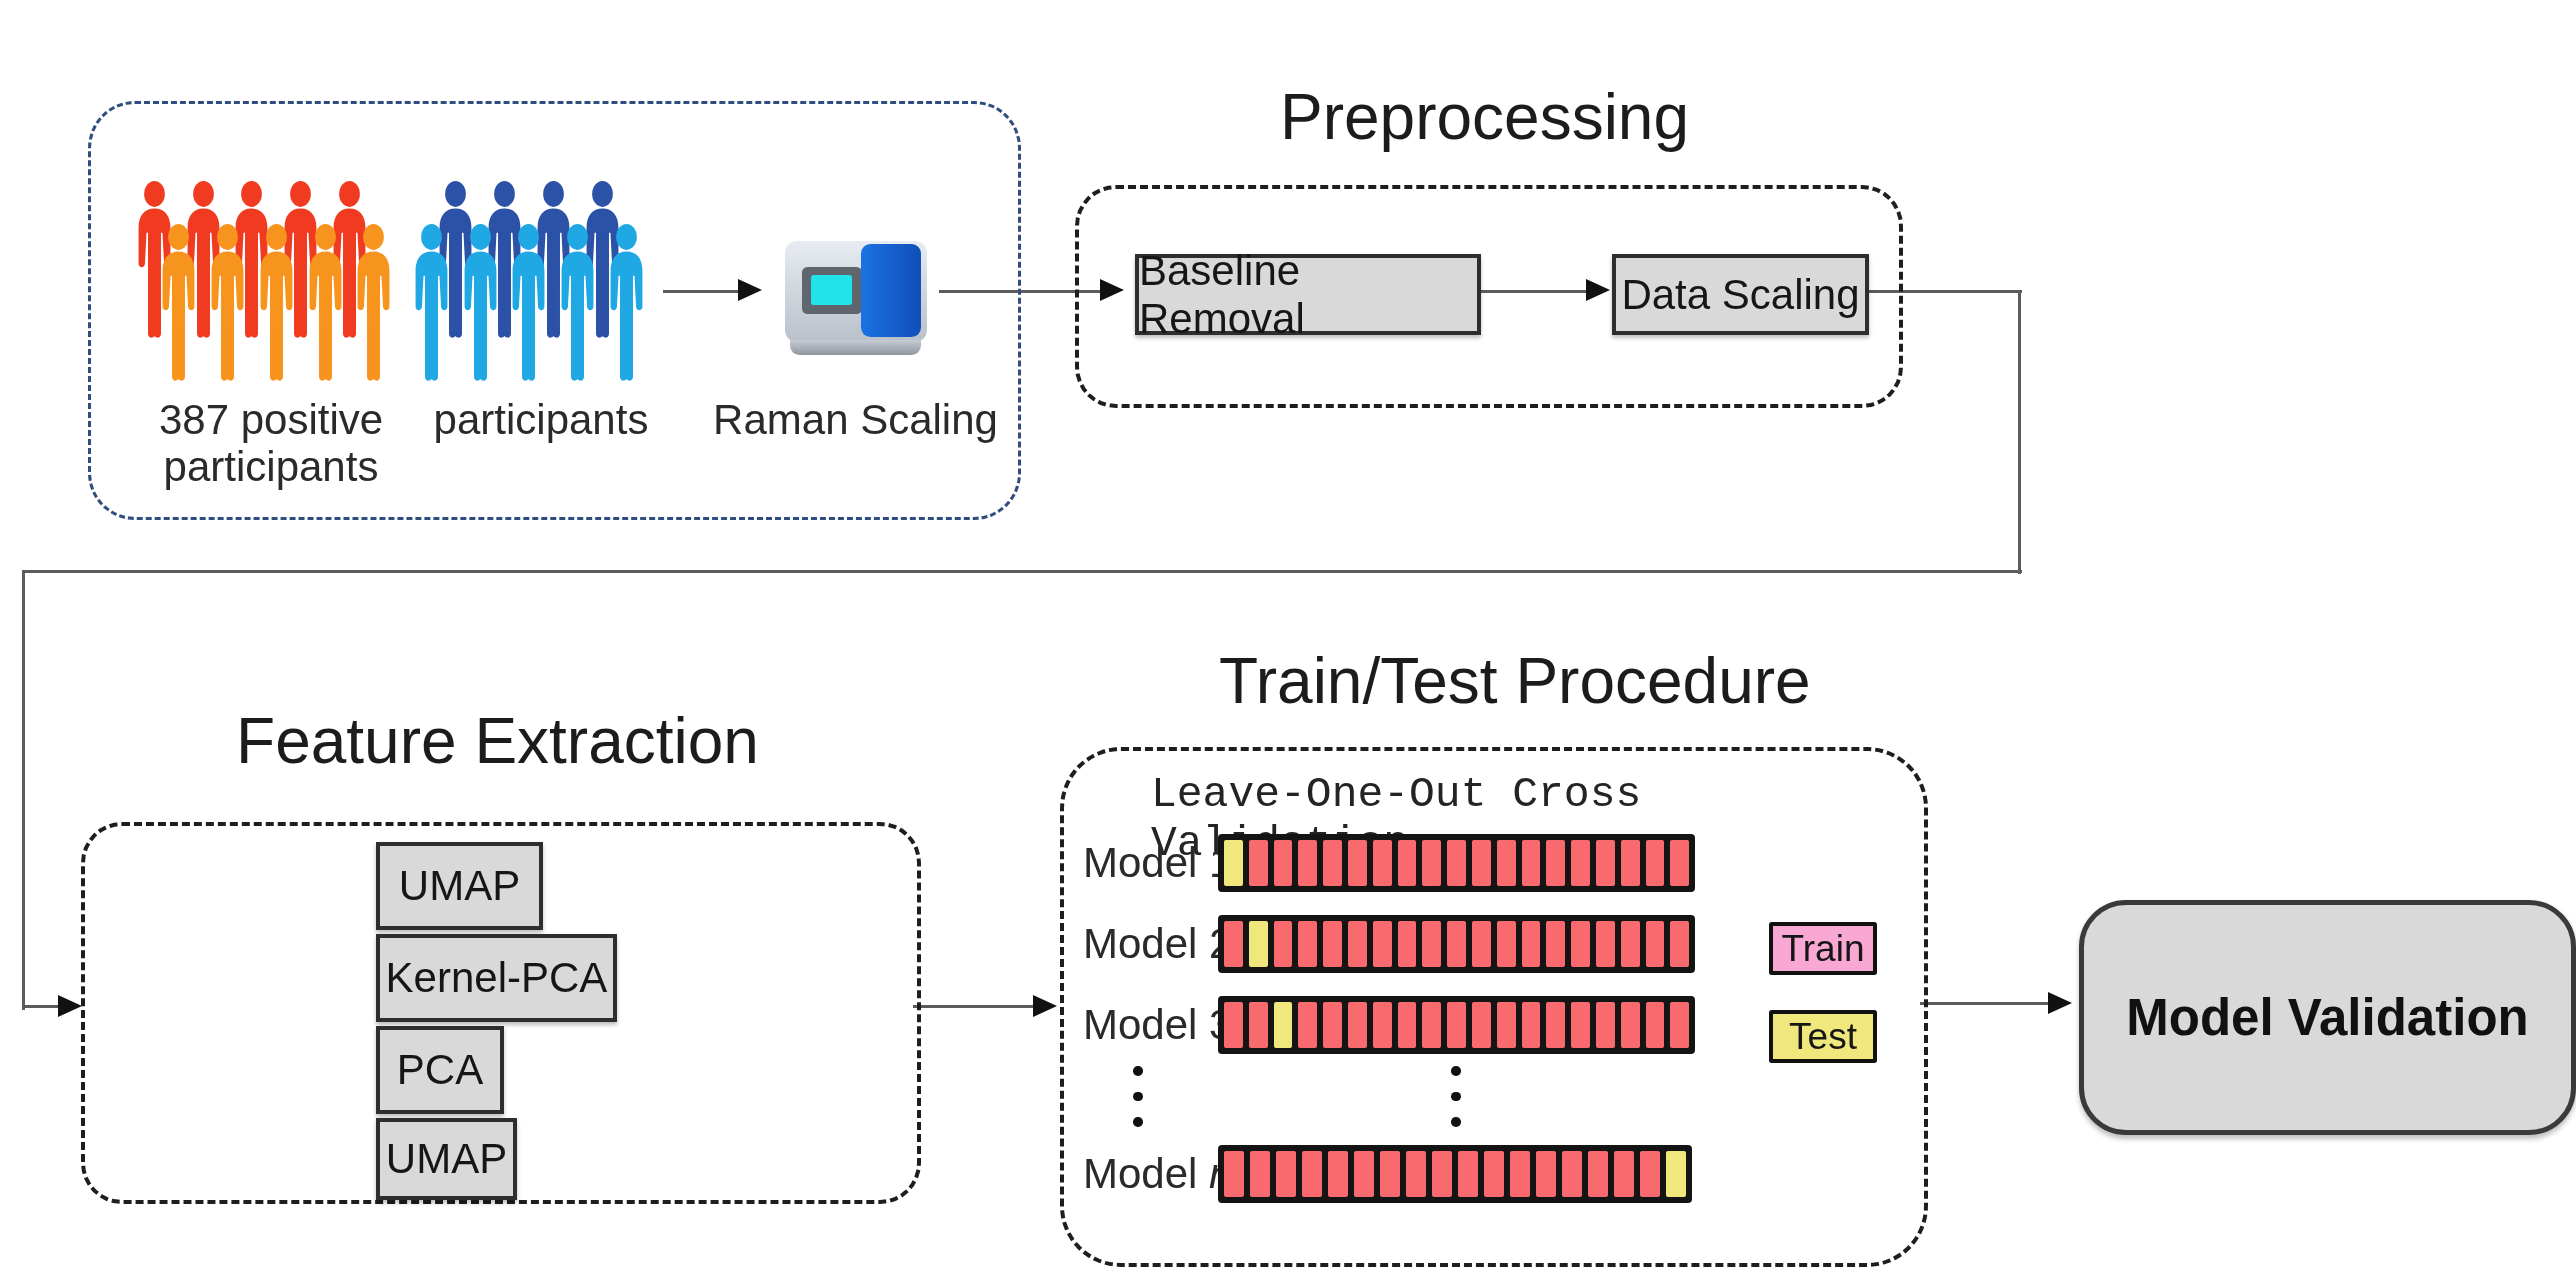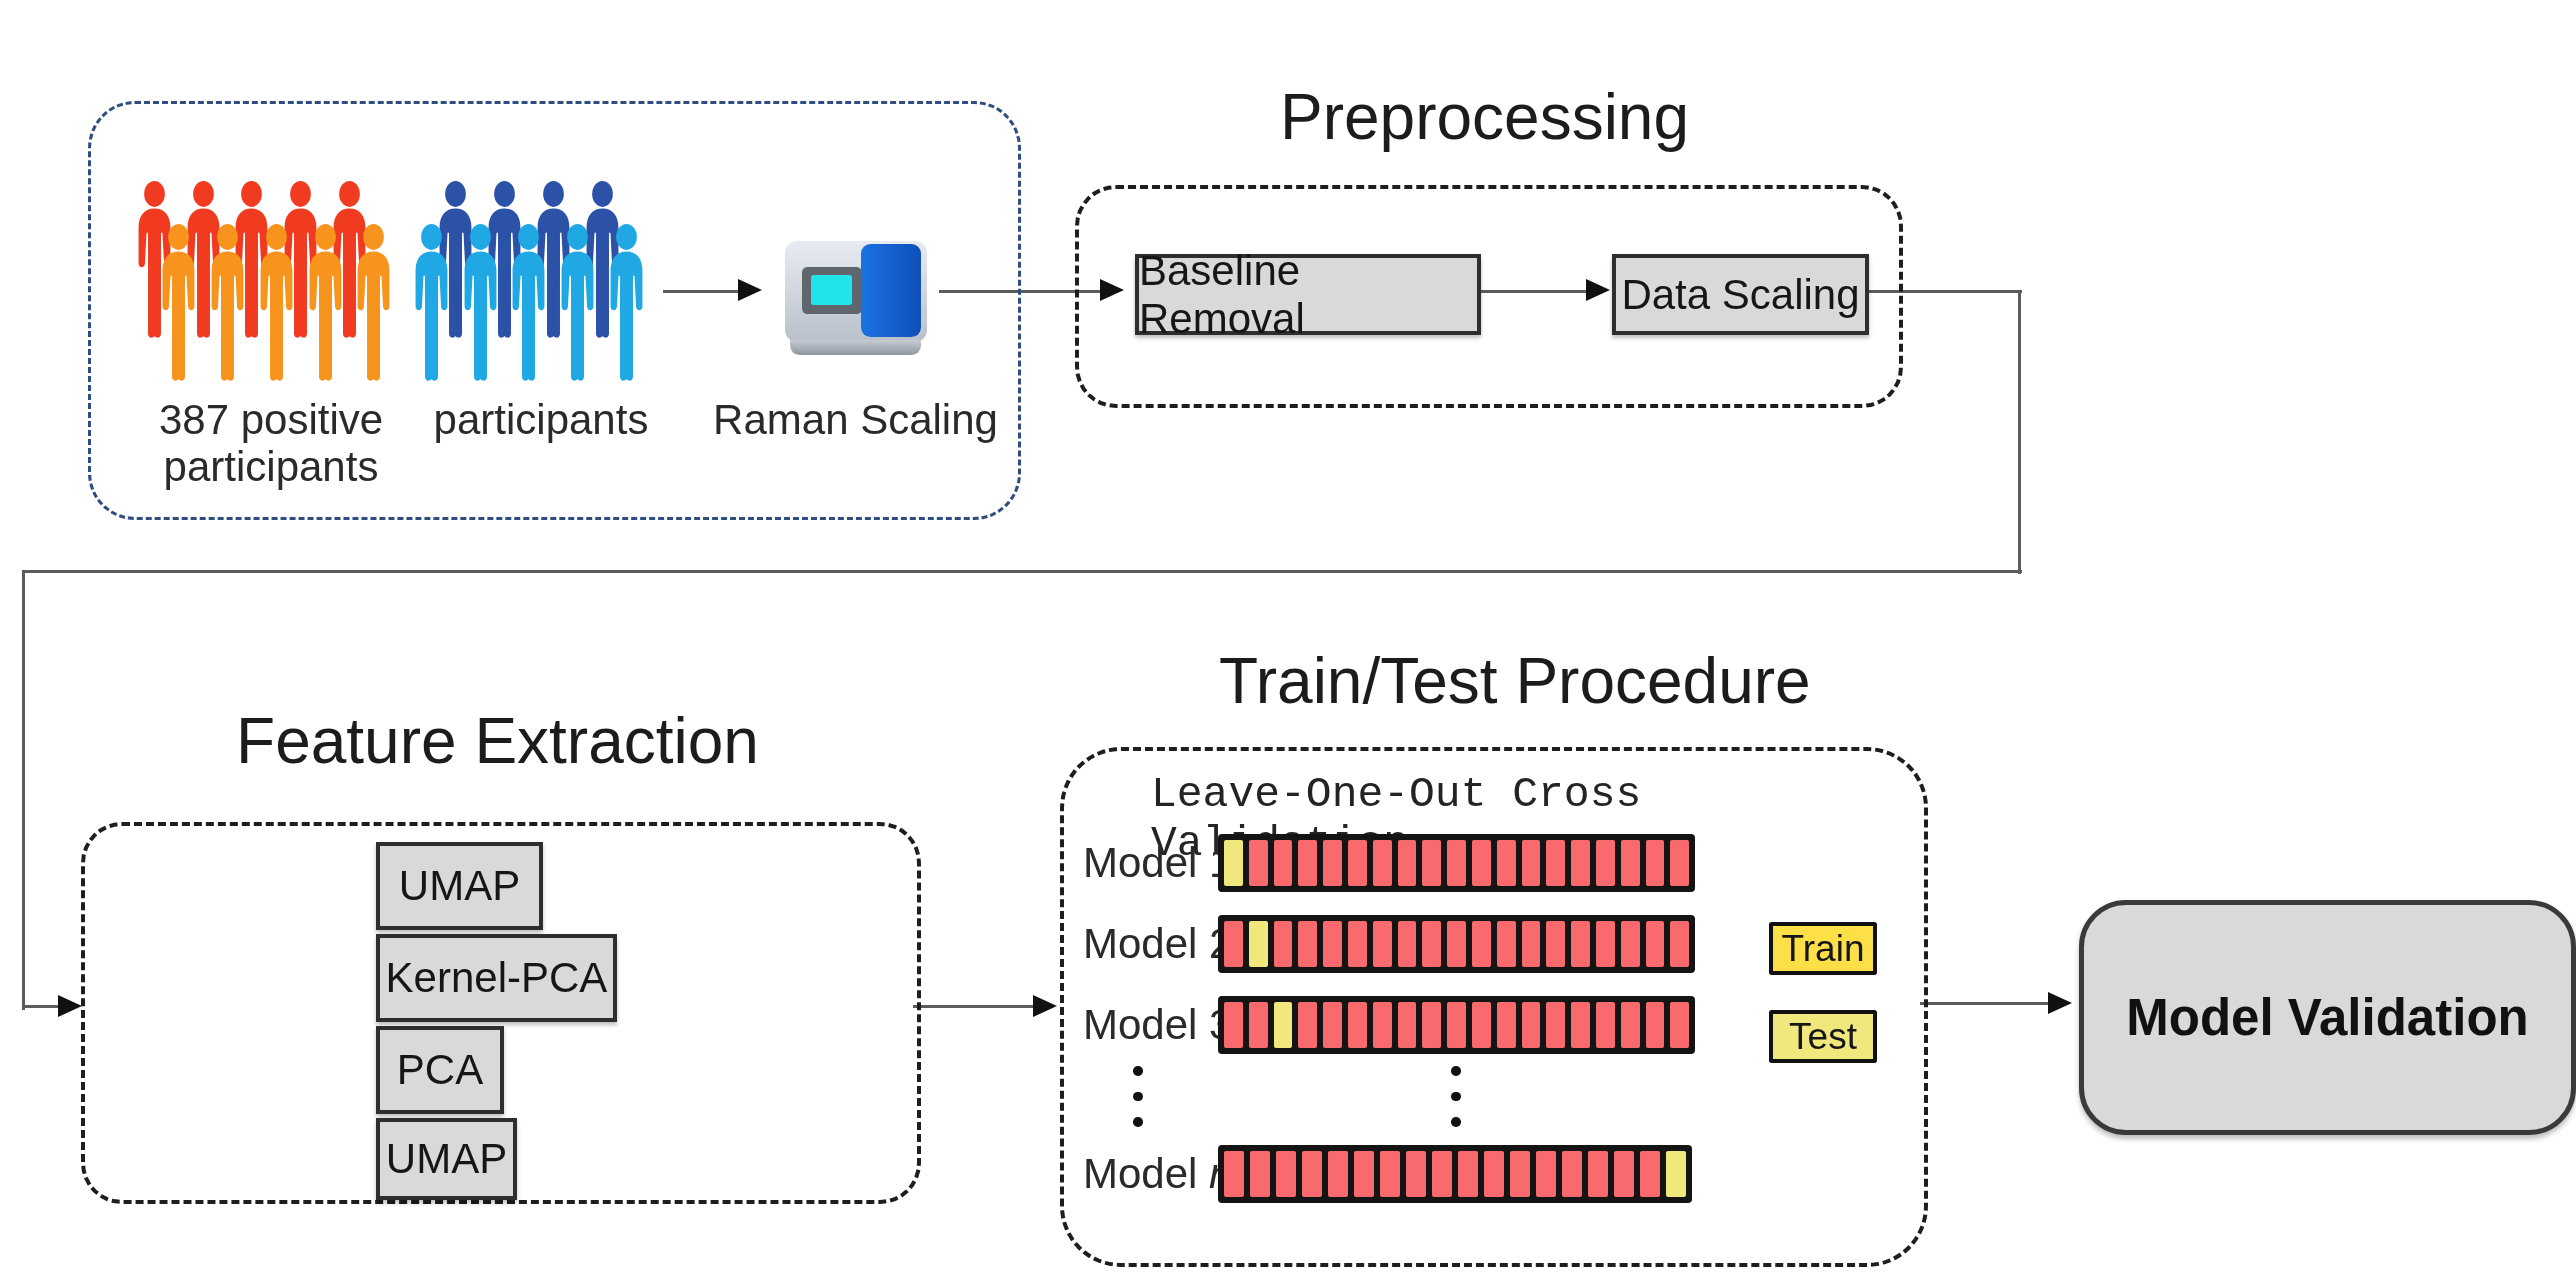--- a/index.html
+++ b/index.html
@@ -348,21 +348,21 @@
     <div class="dot"></div>
       <div class="dot"></div>
       <div class="dot"></div>
   </div>
   <div class="dots-col" style="left:1451px;top:1066px;">
     <div class="dot"></div>
       <div class="dot"></div>
       <div class="dot"></div>
   </div>
 
-  <div class="legend-box" id="legend-train" style="background: #fde047;">Train</div>
+  <div class="legend-box" id="legend-train" style="background: #f9a8d4;">Train</div>
   <div class="legend-box" id="legend-test" style="background: rgb(240, 232, 125);">Test</div>
 
   <div id="validation-box">
     <div>Model Validation</div>
   </div>
 
 </div>
 
 
 </body></html>

